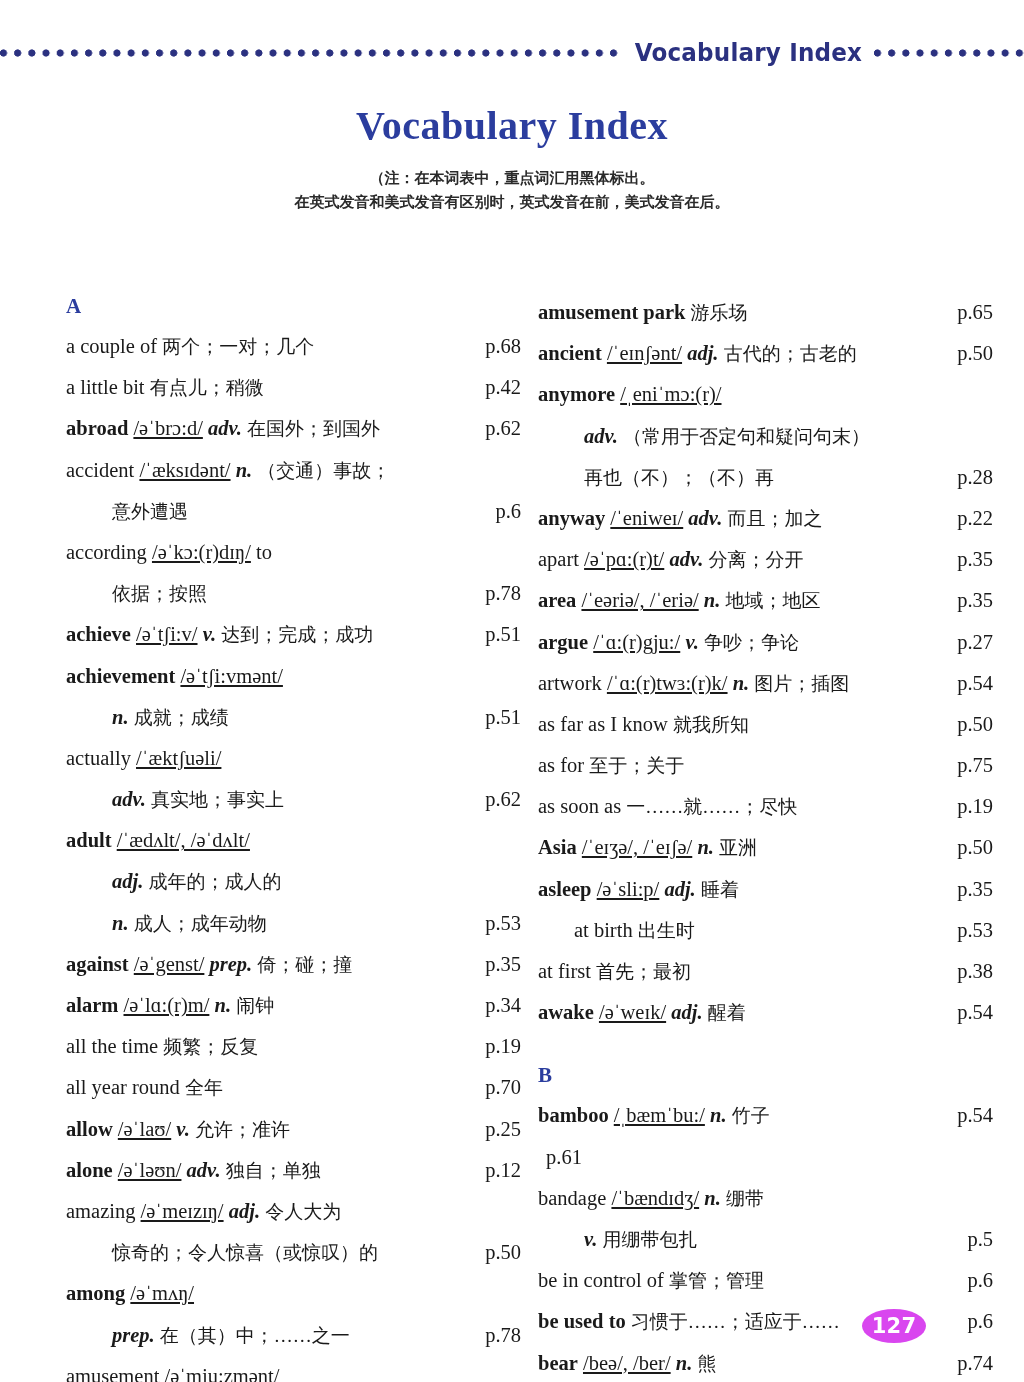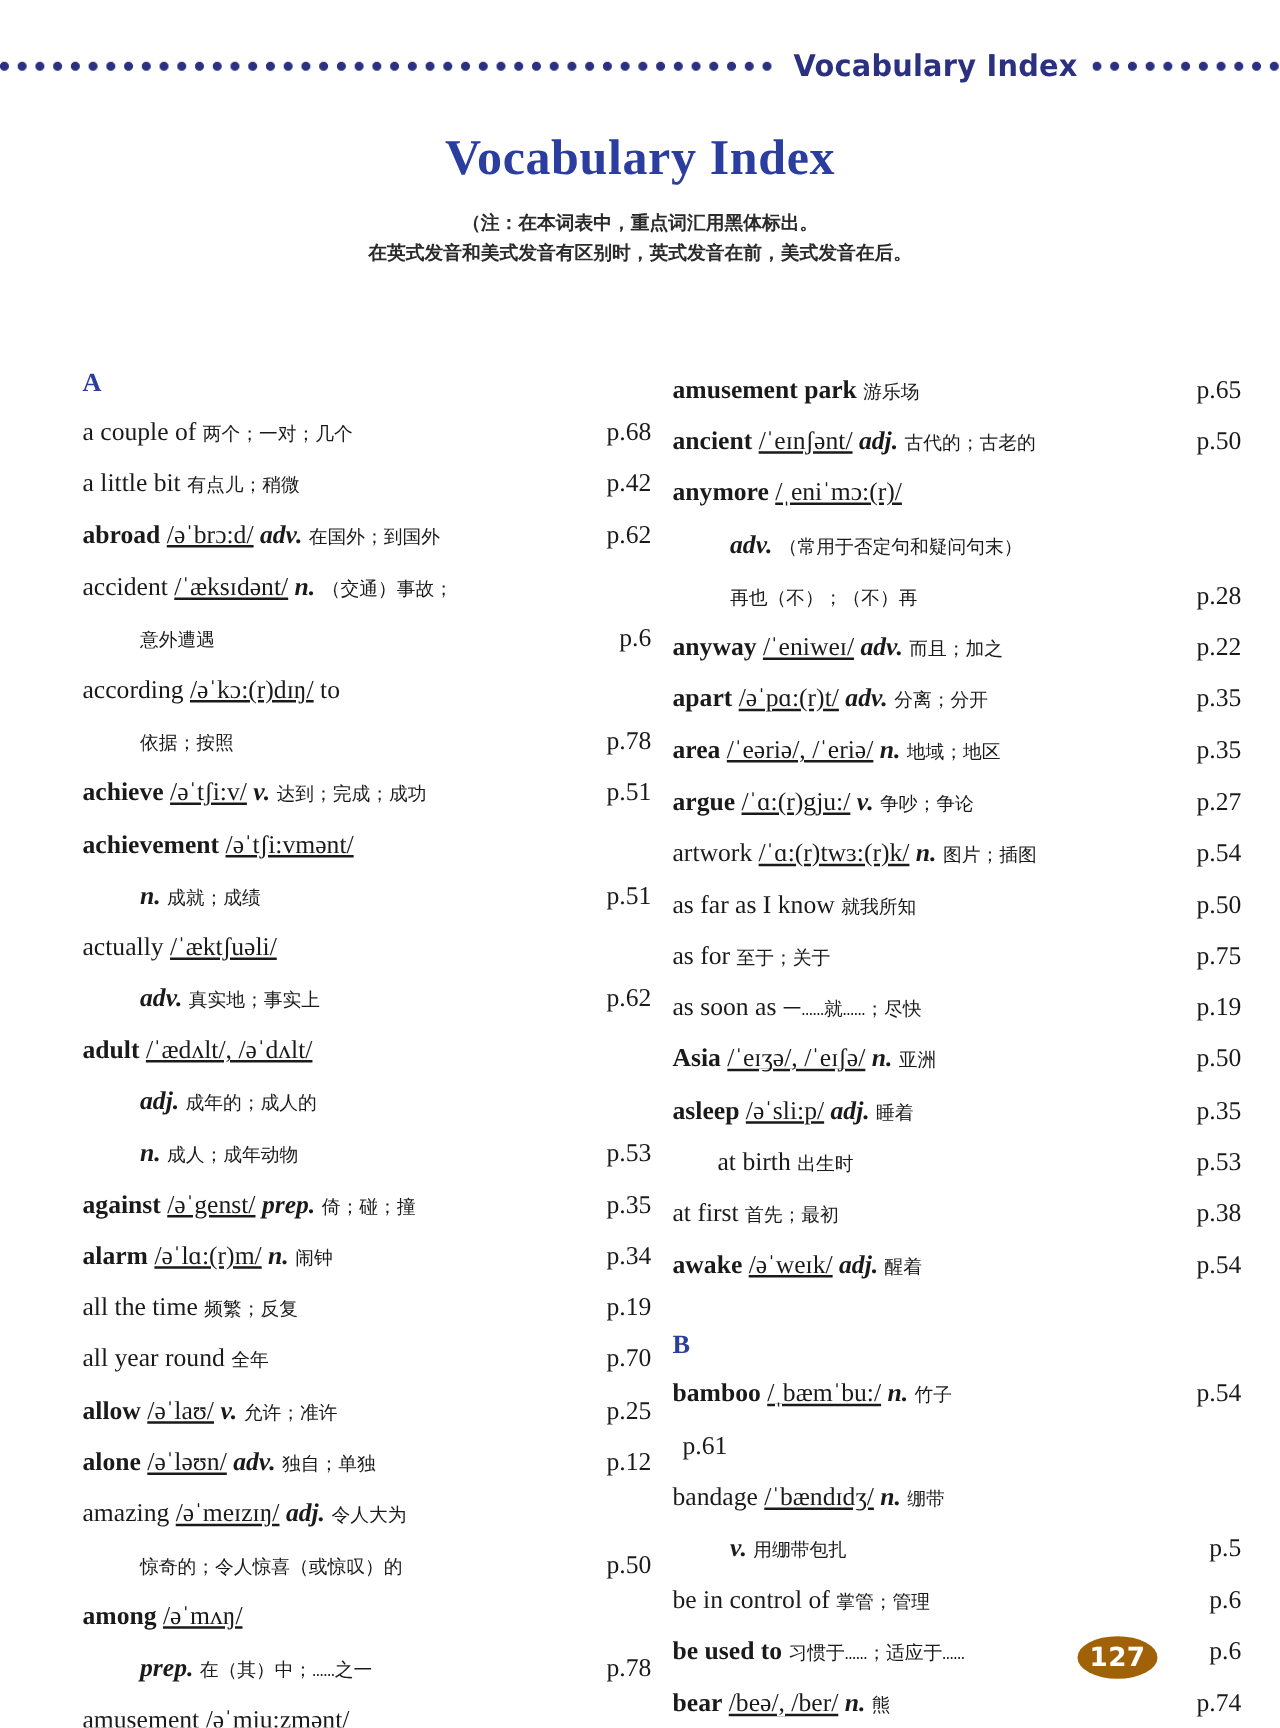--- a/index.html
+++ b/index.html
@@ -119,21 +119,21 @@
     flex: 0 0 auto;
     padding-left: 8px;
     font-size: 20.5px;
   }
   .entry.indent .etext { padding-left: 46px; }
   .entry.tight .pg { padding-left: 0px; }
 
   .hw  { font-weight: bold; }
   .ipa { font-weight: normal; text-decoration: underline; }
   .pos { font-style: italic; font-weight: bold; }
-  .cn  { font-family: Liberation Mono, monospace; font-size: 15px; }
+  .cn  { font-family: Liberation Serif, serif; font-size: 19px; }
 
   
   .page-badge {
     position: absolute;
     left: 862px;
     top: 1309px;
     width: 64px;
     height: 34px;
     border-radius: 50%;
     background: #a8bf3c;
@@ -294,21 +294,21 @@
         </div>
         <div class="entry indent">
           <span class="etext"> <span class="cn">再也（不）；（不）再</span></span>
           <span class="pg">p.28</span>
         </div>
         <div class="entry">
           <span class="etext"><span class="hw">anyway</span> <span class="ipa">/ˈeniweɪ/</span> <span class="pos">adv.</span> <span class="cn">而且；加之</span></span>
           <span class="pg">p.22</span>
         </div>
         <div class="entry">
-          <span class="etext"><span class="hw" style="font-weight: bold;">apart</span> <span class="ipa">/əˈpɑ:(r)t/</span> <span class="pos">adv.</span> <span class="cn">分离；分开</span></span>
+          <span class="etext"><span class="hw" style="font-weight: normal;">apart</span> <span class="ipa">/əˈpɑ:(r)t/</span> <span class="pos">adv.</span> <span class="cn">分离；分开</span></span>
           <span class="pg">p.35</span>
         </div>
         <div class="entry">
           <span class="etext"><span class="hw">area</span> <span class="ipa">/ˈeəriə/, /ˈeriə/</span> <span class="pos">n.</span> <span class="cn">地域；地区</span></span>
           <span class="pg">p.35</span>
         </div>
         <div class="entry">
           <span class="etext"><span class="hw">argue</span> <span class="ipa">/ˈɑ:(r)gju:/</span> <span class="pos">v.</span> <span class="cn">争吵；争论</span></span>
           <span class="pg">p.27</span>
         </div>
@@ -375,13 +375,13 @@
           <span class="pg">p.6</span>
         </div>
         <div class="entry">
           <span class="etext"><span class="hw">bear</span> <span class="ipa">/beə/, /ber/</span> <span class="pos">n.</span> <span class="cn">熊</span></span>
           <span class="pg">p.74</span>
         </div>
       </div>
   </div>
 </div>
 
-<div class="page-badge" style="background: #a16207;">127</div>
+<div class="page-badge" style="background: #d946ef;">127</div>
 
 </body></html>

